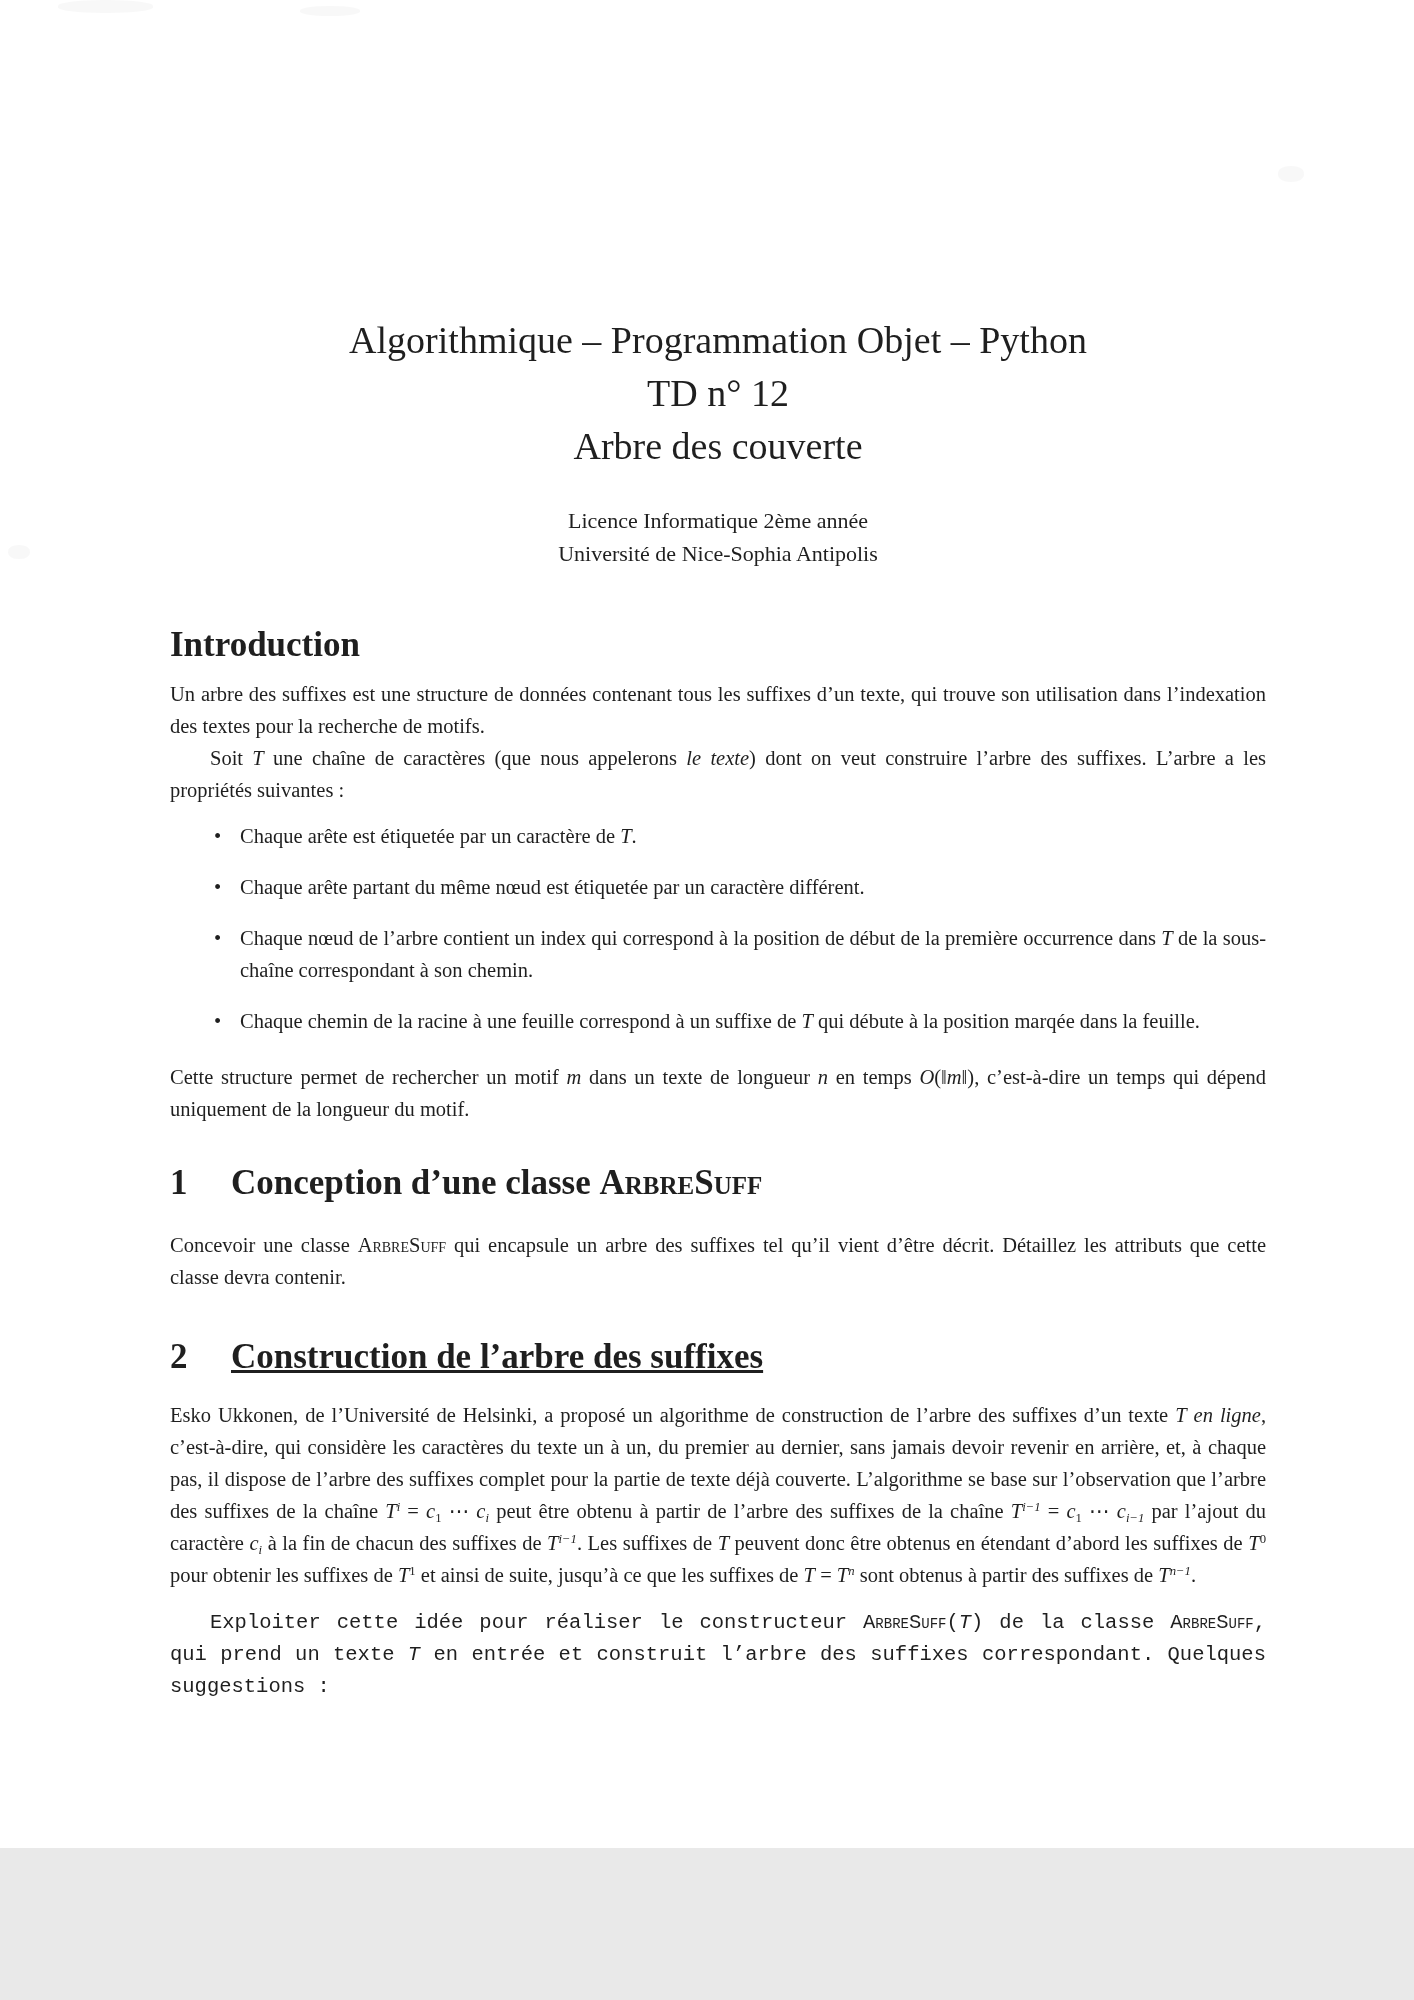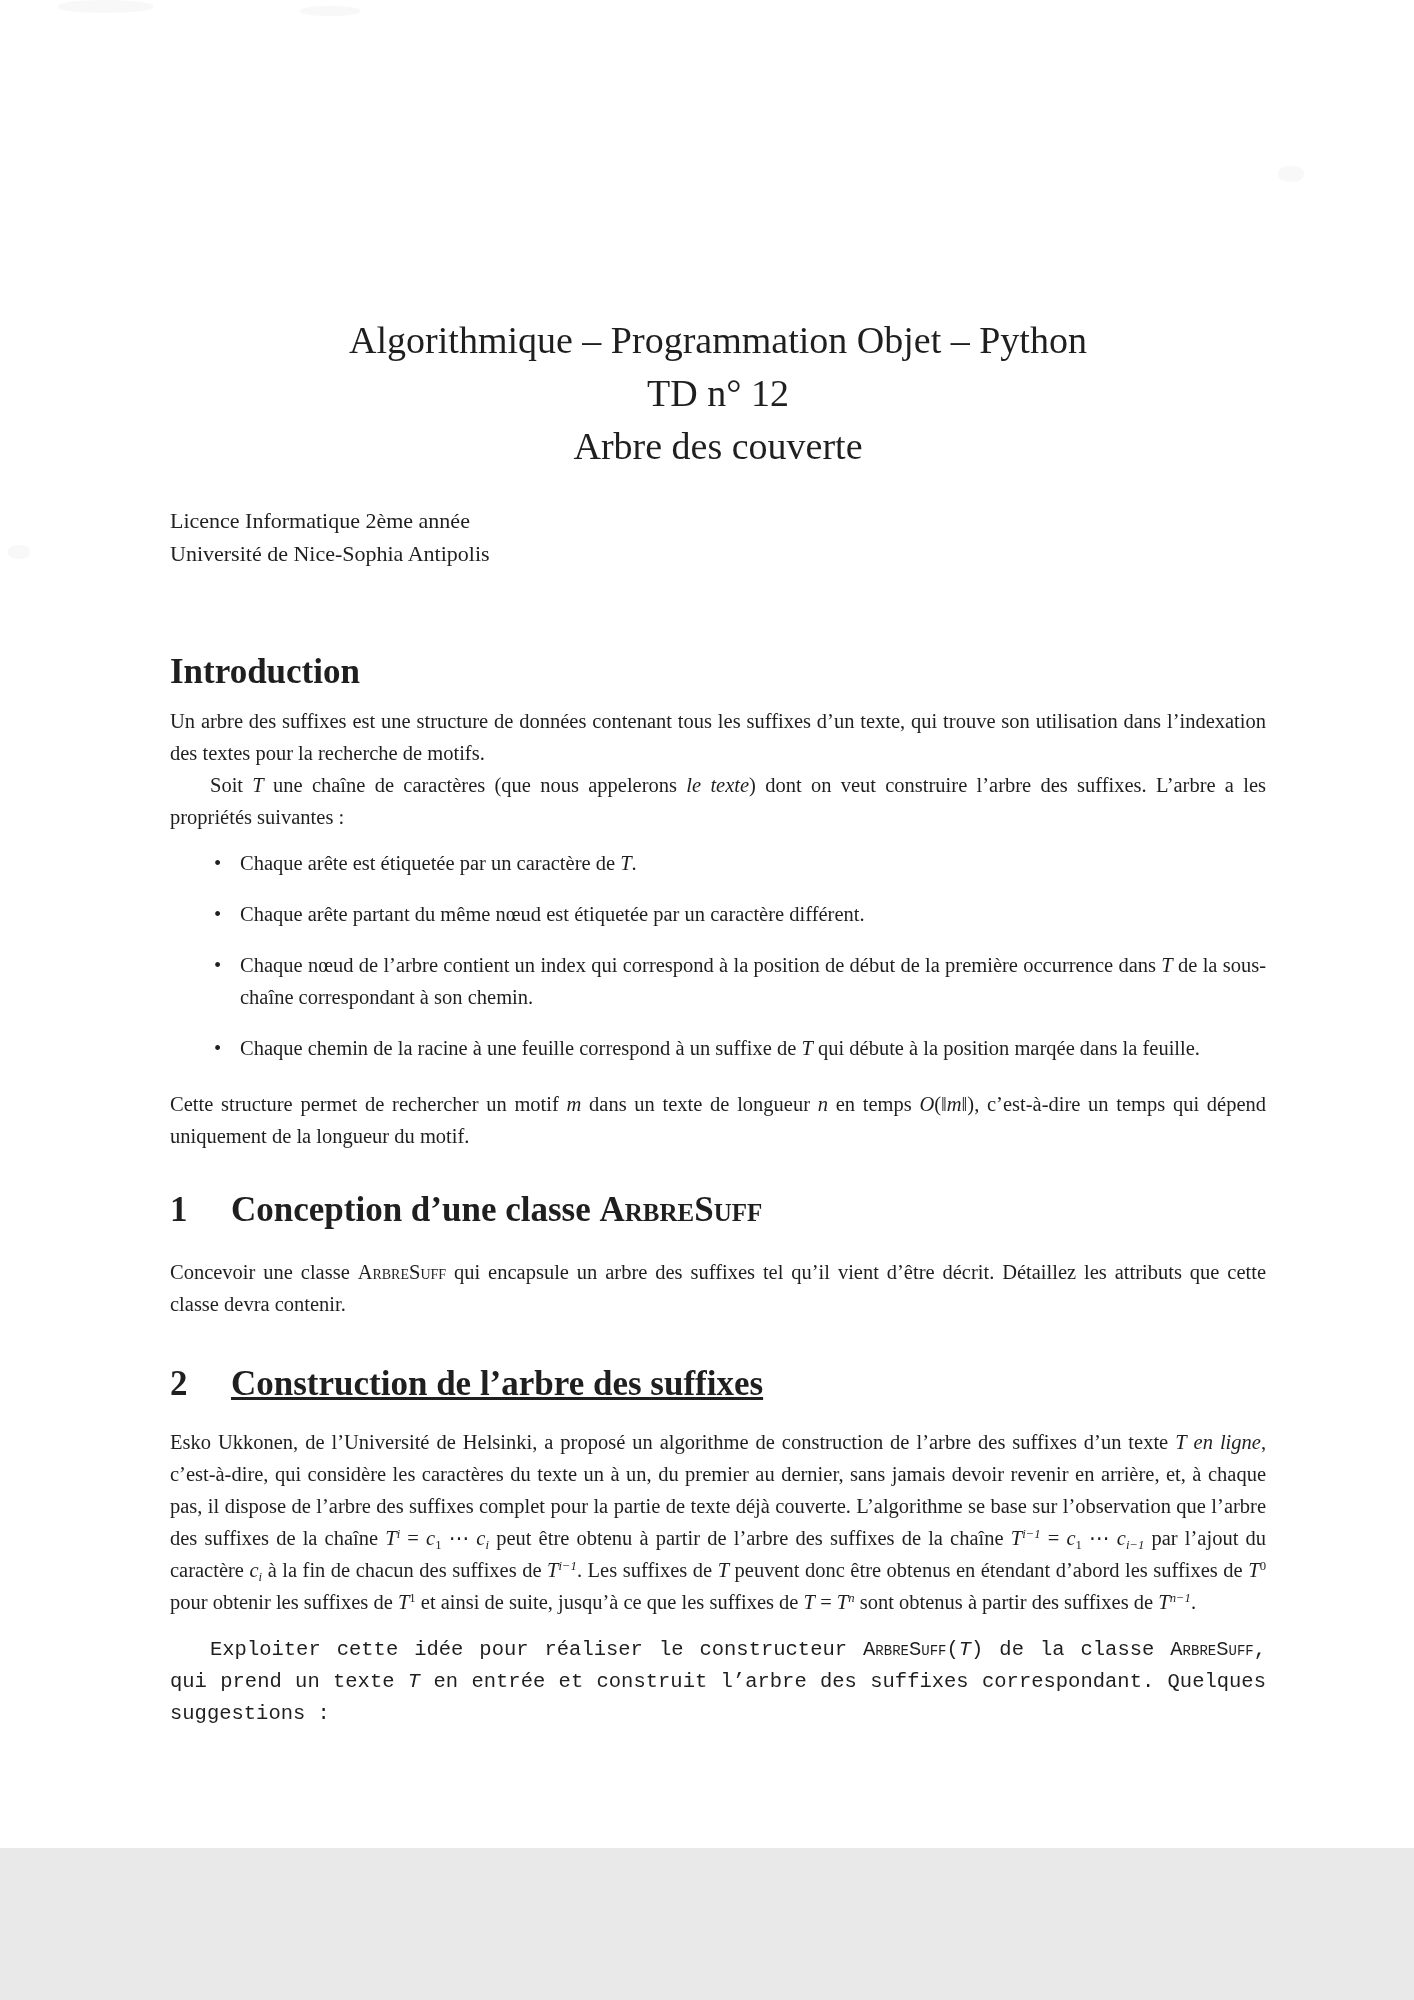--- a/index.html
+++ b/index.html
@@ -8,24 +8,24 @@
     width:1414px;height:1848px;
     background:#ffffff;
     overflow:hidden;
     font-family:"Liberation Serif","DejaVu Serif",serif;
     color:#1f1f1f;
     margin:0 auto;
   }
   .content{position:absolute;left:170px;top:0;width:1096px;}
 
   .title-block{margin-top:314px;font-size:38px;line-height:53px;text-align:center;}
-  .subtitle{margin-top:31px;font-size:22px;line-height:33px;text-align:left;}
+  .subtitle{margin-top:31px;font-size:22px;line-height:33px;text-align:center;}
 
   .heading{font-size:35px;line-height:42px;font-weight:bold;margin:0;}
-  .intro-heading{margin-top:81px;}
+  .intro-heading{margin-top:54px;}
   .s1-heading{margin-top:37px;}
   .s2-heading{margin-top:43px;text-decoration:underline;}
   .secnum{display:inline-block;width:61px;}
 
   .para{margin:0;font-size:20.5px;line-height:32px;text-align:justify;}
   .indent{text-indent:40px;}
   .p-intro-1{margin-top:12px;}
   .p-intro-2{margin-top:0;}
   .p-intro-3{margin-top:24px;}
   .s1-p1{margin-top:25px;}

